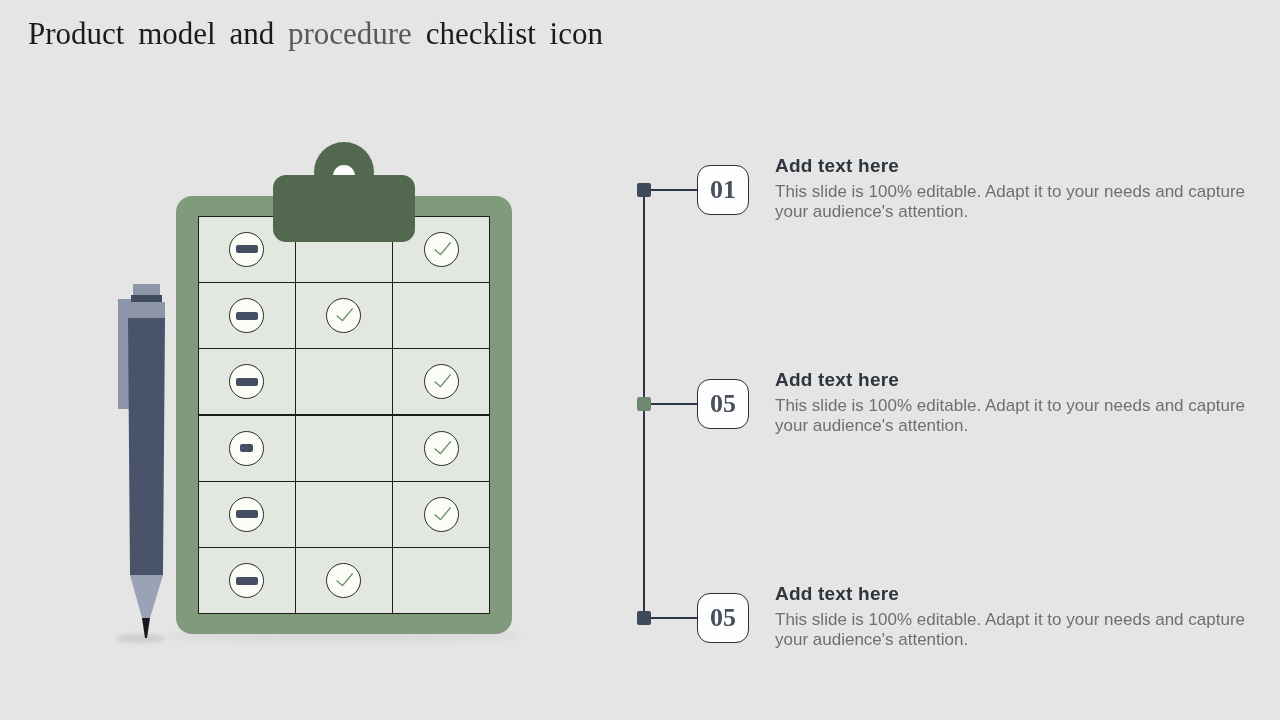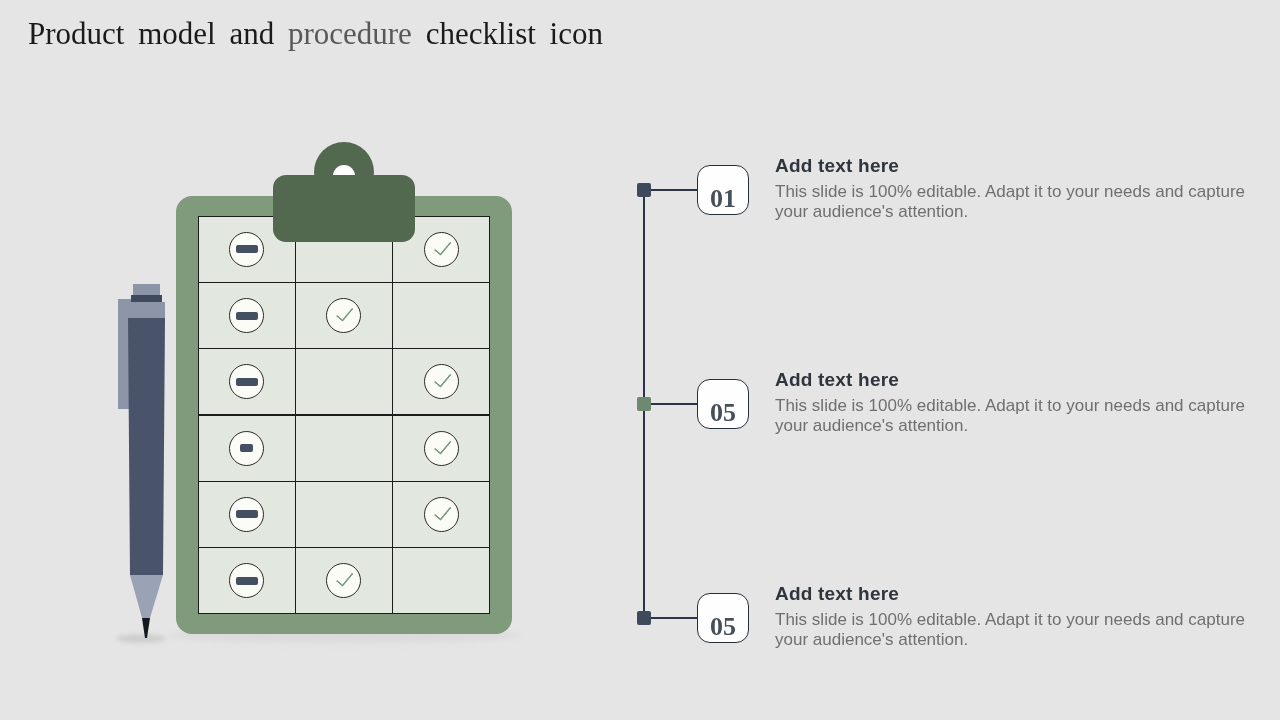--- a/index.html
+++ b/index.html
@@ -41,21 +41,21 @@
                 background:#c9c9c9; border-radius:50%; filter:blur(2px); opacity:.8; }
 
   
   .tl-line { position:absolute; left:643px; top:190px; width:2px; height:429px; background:#2c3545; }
   .tl-item { position:absolute; left:630px; width:622px; height:95px; }
   .tl-item.i1 { top:155px; } .tl-item.i2 { top:369px; } .tl-item.i3 { top:583px; }
   .tl-marker { position:absolute; left:7px; top:28px; width:14px; height:14px; border-radius:2px; }
   .tl-connector { position:absolute; left:21px; top:34px; width:46px; height:1.8px; background:#2c3545; }
   .tl-badge { position:absolute; left:67px; top:10px; width:52px; height:50px; background:#fefefe;
               border:1.6px solid #252e39; border-radius:13px;
-              display:flex; align-items:flex-end; justify-content:center; }
+              display:flex; align-items:center; justify-content:center; }
   .tl-number { font-family:"Liberation Serif", serif; font-size:26px; font-weight:700; color:#47505a; }
   .tl-text { position:absolute; left:121px; top:0; width:470px;margin-left:24px; }
   .tl-heading { font-size:19px; font-weight:700; color:#2e353d; letter-spacing:.2px; }
   .tl-desc { margin-top:5px; font-size:17px; line-height:19.5px; color:#6f6f6f;
              text-align:justify; text-align-last:left; }
 </style>
 </head>
 <body>
 
 <div class="slide">

